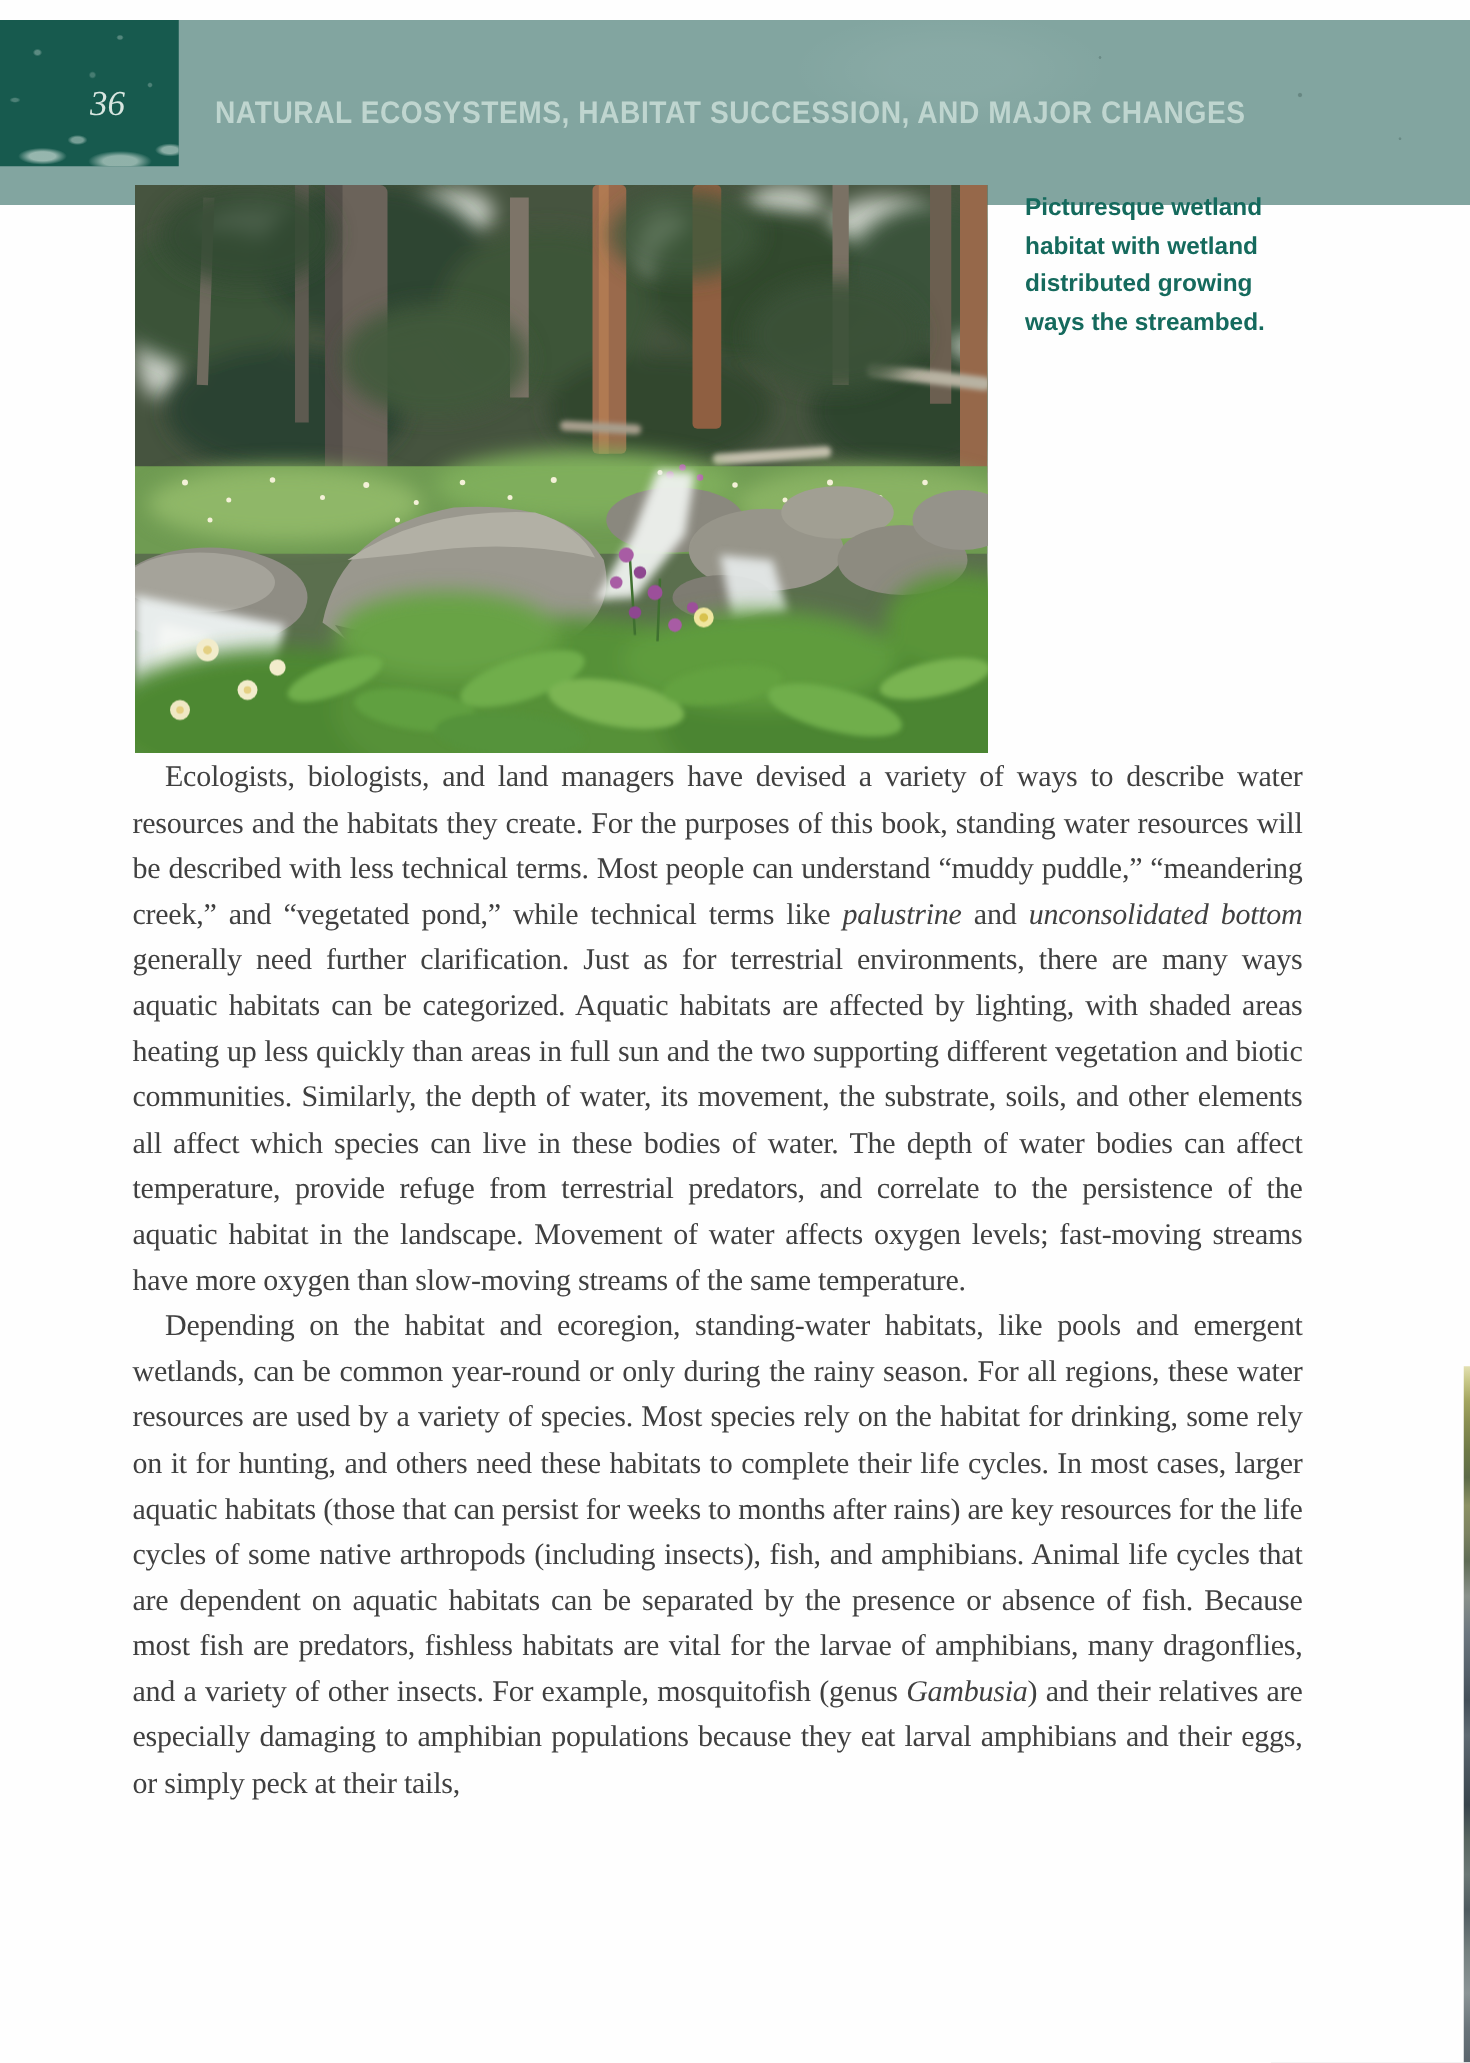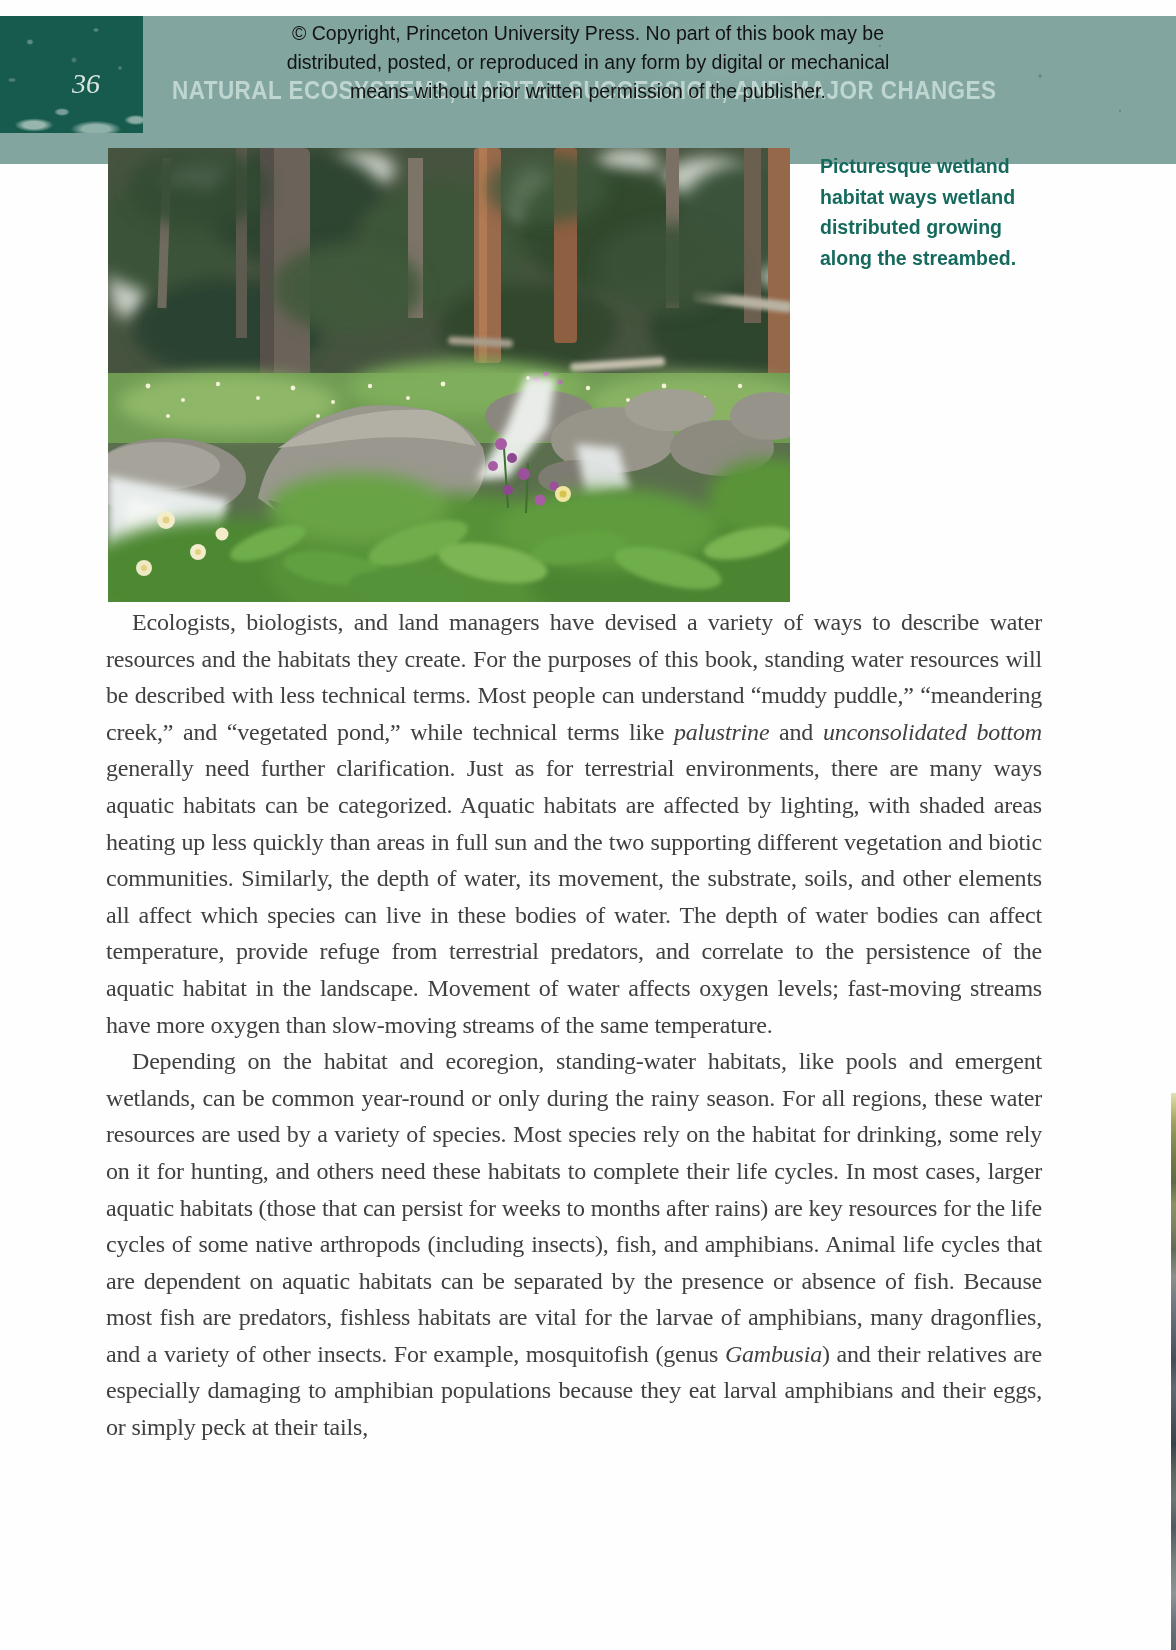--- a/index.html
+++ b/index.html
@@ -102,25 +102,20 @@
 
 <div class="page">
 
   <header class="band">
     <div class="band-dark">
       <div class="page-number">36</div>
     </div>
     <div class="running-head">NATURAL ECOSYSTEMS, HABITAT SUCCESSION, AND MAJOR CHANGES</div>
   </header>
 
-  <div class="copyright">
-    <div>© Copyright, Princeton University Press. No part of this book may be</div>
-    <div>distributed, posted, or reproduced in any form by digital or mechanical</div>
-    <div>means without prior written permission of the publisher.</div>
-  </div>
 
   <figure style="margin:0;">
     <div class="photo">
       <svg viewBox="0 0 682 454" preserveAspectRatio="none">
         <defs>
           <filter id="b4" x="-30%" y="-30%" width="160%" height="160%">
               <feGaussianBlur stdDeviation="4"></feGaussianBlur>
             </filter>
           <filter id="b8" x="-40%" y="-40%" width="180%" height="180%">
               <feGaussianBlur stdDeviation="8"></feGaussianBlur>
@@ -275,23 +270,23 @@
             <circle cx="36" cy="420" r="3" fill="#e4d083"></circle>
           <circle cx="114" cy="386" r="6.5" fill="#f2eccb"></circle>
         </g>
 
         <circle cx="455" cy="346" r="8" fill="#f0e6a0"></circle>
         <circle cx="455" cy="346" r="3.5" fill="#d8c24e"></circle>
       </svg>
     </div>
     <figcaption class="caption">
       <div>Picturesque wetland</div>
-      <div>habitat ways wetland</div>
+      <div>habitat with wetland</div>
       <div>distributed growing</div>
-      <div>along the streambed.</div>
+      <div>ways the streambed.</div>
     </figcaption>
   </figure>
 
   <main class="body-text">
     <p><span>Ecologists, biologists, and land managers have devised a variety of ways to describe water resources and the habitats they create. For the purposes of this book, standing water resources will be described with less technical terms. Most people can understand “muddy puddle,” “meandering creek,” and “vegetated pond,” while technical terms like </span><em>palustrine</em><span> and </span><em>unconsolidated bottom</em><span> generally need further clarification. Just as for terrestrial environments, there are many ways aquatic habitats can be categorized. Aquatic habitats are affected by lighting, with shaded areas heating up less quickly than areas in full sun and the two supporting different vegetation and biotic communities. Similarly, the depth of water, its movement, the substrate, soils, and other elements all affect which species can live in these bodies of water. The depth of water bodies can affect temperature, provide refuge from terrestrial predators, and correlate to the persistence of the aquatic habitat in the landscape. Movement of water affects oxygen levels; fast-moving streams have more oxygen than slow-moving streams of the same temperature.</span></p>
     <p><span>Depending on the habitat and ecoregion, standing-water habitats, like pools and emergent wetlands, can be common year-round or only during the rainy season. For all regions, these water resources are used by a variety of species. Most species rely on the habitat for drinking, some rely on it for hunting, and others need these habitats to complete their life cycles. In most cases, larger aquatic habitats (those that can persist for weeks to months after rains) are key resources for the life cycles of some native arthropods (including insects), fish, and amphibians. Animal life cycles that are dependent on aquatic habitats can be separated by the presence or absence of fish. Because most fish are predators, fishless habitats are vital for the larvae of amphibians, many dragonflies, and a variety of other insects. For example, mosquitofish (genus </span><em>Gambusia</em><span>) and their relatives are especially damaging to amphibian populations because they eat larval amphibians and their eggs, or simply peck at their tails,</span></p>
   </main>
 
 
   <div class="edge-sliver"></div>

